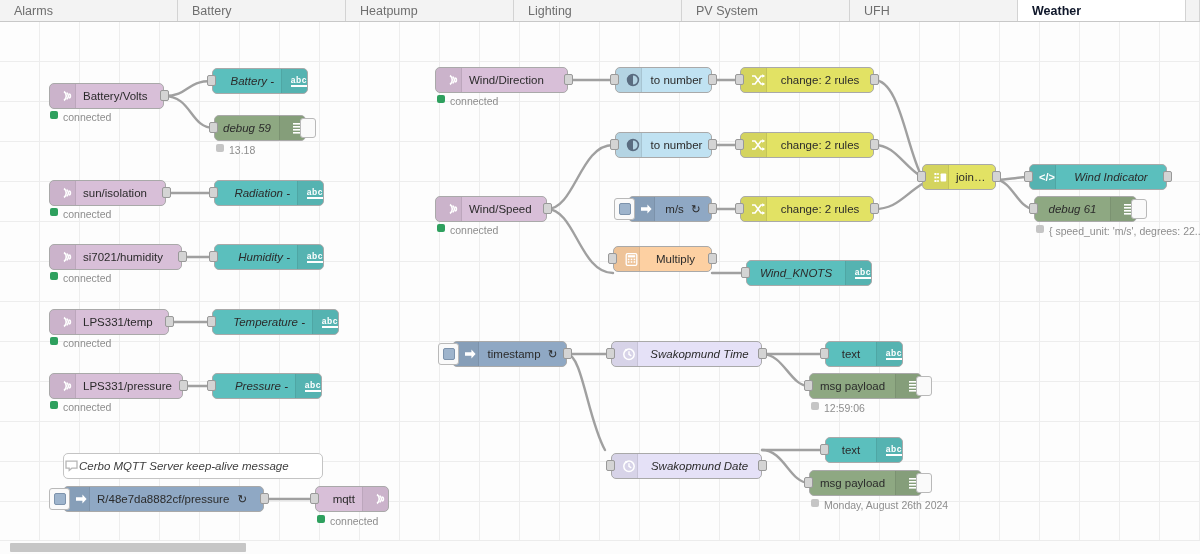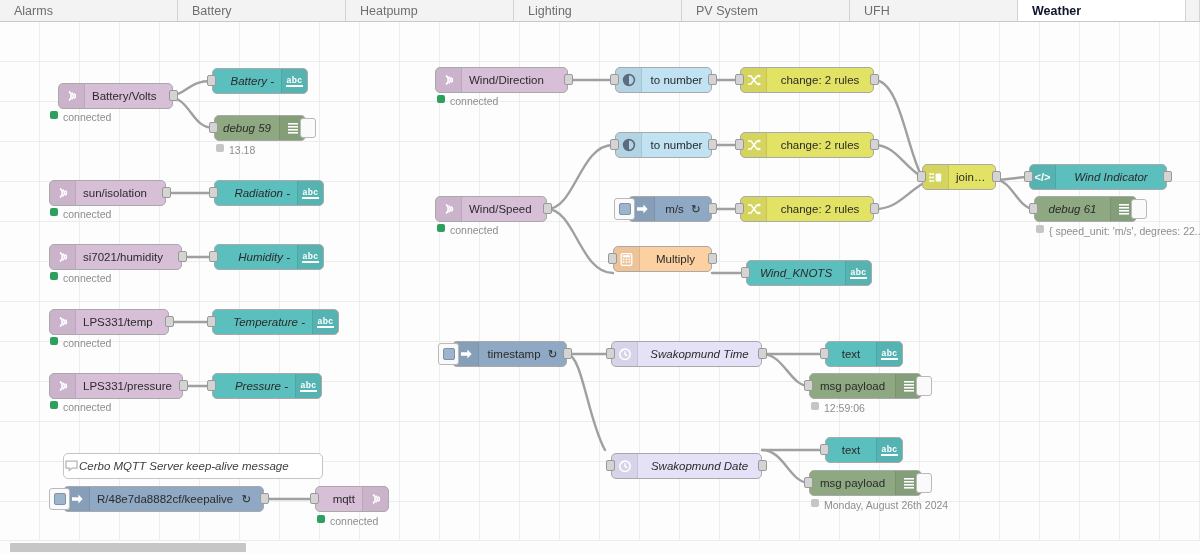--- a/index.html
+++ b/index.html
@@ -63,21 +63,21 @@
     display: flex;
     align-items: center;
     font-size: 11.5px;
     color: #2b2b2b;
     box-sizing: border-box;
     z-index: 5;
   }
   .node .ic {
     width: 26px; height: 24px;
     flex: 0 0 26px;
-    display: flex; align-items: center; justify-content: center;
+    display: flex; align-items: center; justify-content: flex-end;
     background: rgba(0,0,0,0.06);
     border-right: 1px solid rgba(0,0,0,0.08);
     border-radius: 4px 0 0 4px;
     overflow: hidden;
   }
   .node .ic.right {
     border-right: none;
     border-left: 1px solid rgba(0,0,0,0.08);
     border-radius: 0 4px 4px 0;
   }
@@ -287,21 +287,21 @@
       <path d="M762,332 C790,332 796,332 825,332"></path>
 
       <path d="M762,332 C784,332 790,364 809,364"></path>
 
       <path d="M762,428 C790,428 796,428 825,428"></path>
 
       <path d="M762,428 C784,428 790,461 809,461"></path>
     </g>
   </svg>
 
-  <div class="node n-mqtt" style="left:49px;top:61px;width:115px;margin-left:9px;">
+  <div class="node n-mqtt" style="left:49px;top:61px;width:115px;">
     <span class="port out"></span>
     <span class="ic">
       <svg width="16" height="16" viewBox="0 0 16 16">
           <path class="gl" d="M5 3.5 C8 5.5 8 10.5 5 12.5"></path>
           <path class="gl" d="M7.6 4.6 C10 6.2 10 9.8 7.6 11.4"></path>
           <path class="gl" d="M10.2 5.8 C11.9 6.8 11.9 9.2 10.2 10.2"></path>
         </svg>
     </span>
     <span class="lbl l">Battery/Volts</span>
   </div>
@@ -447,21 +447,21 @@
     <span class="injbtn">
         <i></i>
       </span>
     <span class="port out"></span>
     <span class="ic">
       <svg width="16" height="16" viewBox="0 0 16 16">
           <path class="glf" d="M3 6.2 h6.4 V3.4 L13.6 8 l-4.2 4.6 V9.8 H3 z"></path>
         </svg>
     </span>
     <span class="lbl l">
-      <span>R/48e7da8882cf/keepalive</span>
+      <span>R/48e7da8882cf/pressure</span>
       <span style="margin-left:5px;">↻</span>
     </span>
   </div>
 
   <div class="node n-mqtt" style="left:315px;top:464px;width:74px;">
     <span class="port in"></span>
     <span class="lbl r">mqtt</span>
     <span class="ic right">
       <svg width="16" height="16" viewBox="0 0 16 16">
           <path class="gl" d="M5 3.5 C8 5.5 8 10.5 5 12.5"></path>

